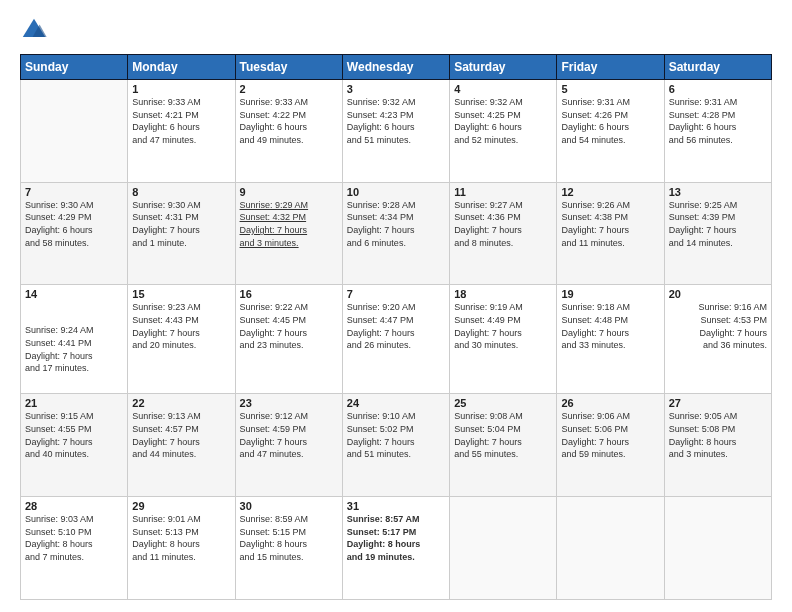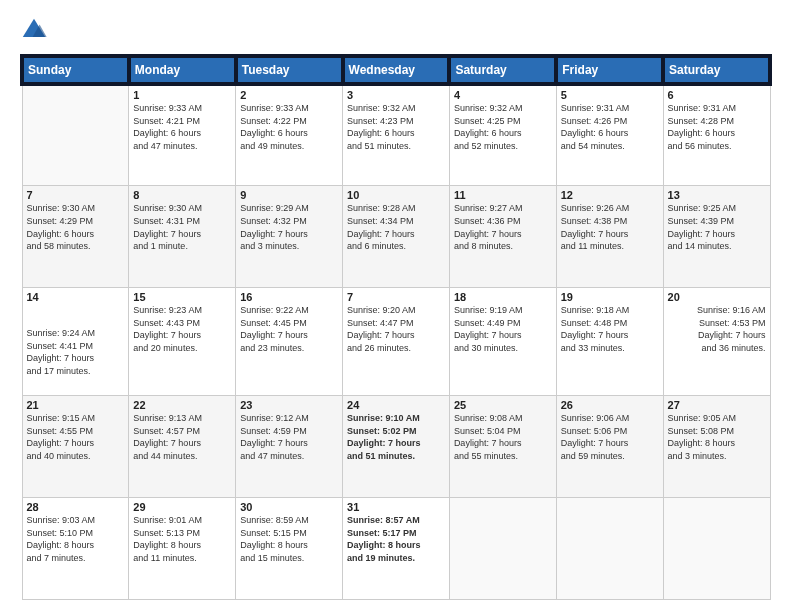--- a/index.html
+++ b/index.html
@@ -60,21 +60,21 @@
       width: 100%;
       table-layout: fixed;
     }
     .calendar thead tr th {
       background-color: #2a6db5;
       color: #fff;
       font-size: 12px;
       font-weight: bold;
       padding: 5px 4px;
       text-align: left;
-      border: 4px solid #0f172a;
+      border: 1px solid #0f172a;
     }
     .calendar tbody tr td {
       border: 1px solid #ccc;
       vertical-align: top;
       padding: 3px 4px;
       font-size: 9.5px;
       color: #333;
       height: 88px;
     }
     .calendar tbody tr td.empty {
@@ -184,21 +184,21 @@
           </td>
           <td>
             <div class="day-number">8</div>
             <div class="day-info" style="white-space: pre-line;">Sunrise: 9:30 AM
 Sunset: 4:31 PM
 Daylight: 7 hours
 and 1 minute.</div>
           </td>
           <td>
             <div class="day-number">9</div>
-            <div class="day-info" style="white-space: pre-line;">Sunrise: 9:29 AM
+            <div class="day-info" style="white-space: pre-line; text-decoration: underline;">Sunrise: 9:29 AM
 Sunset: 4:32 PM
 Daylight: 7 hours
 and 3 minutes.</div>
           </td>
           <td>
             <div class="day-number">10</div>
             <div class="day-info" style="white-space: pre-line;">Sunrise: 9:28 AM
 Sunset: 4:34 PM
 Daylight: 7 hours
 and 6 minutes.</div>
@@ -293,21 +293,21 @@
           </td>
           <td>
             <div class="day-number">23</div>
             <div class="day-info" style="white-space: pre-line;">Sunrise: 9:12 AM
 Sunset: 4:59 PM
 Daylight: 7 hours
 and 47 minutes.</div>
           </td>
           <td>
             <div class="day-number">24</div>
-            <div class="day-info" style="white-space: pre-line; font-weight: bold;">Sunrise: 9:10 AM
+            <div class="day-info" style="white-space: pre-line;">Sunrise: 9:10 AM
 Sunset: 5:02 PM
 Daylight: 7 hours
 and 51 minutes.</div>
           </td>
           <td>
             <div class="day-number">25</div>
             <div class="day-info" style="white-space: pre-line;">Sunrise: 9:08 AM
 Sunset: 5:04 PM
 Daylight: 7 hours
 and 55 minutes.</div>

